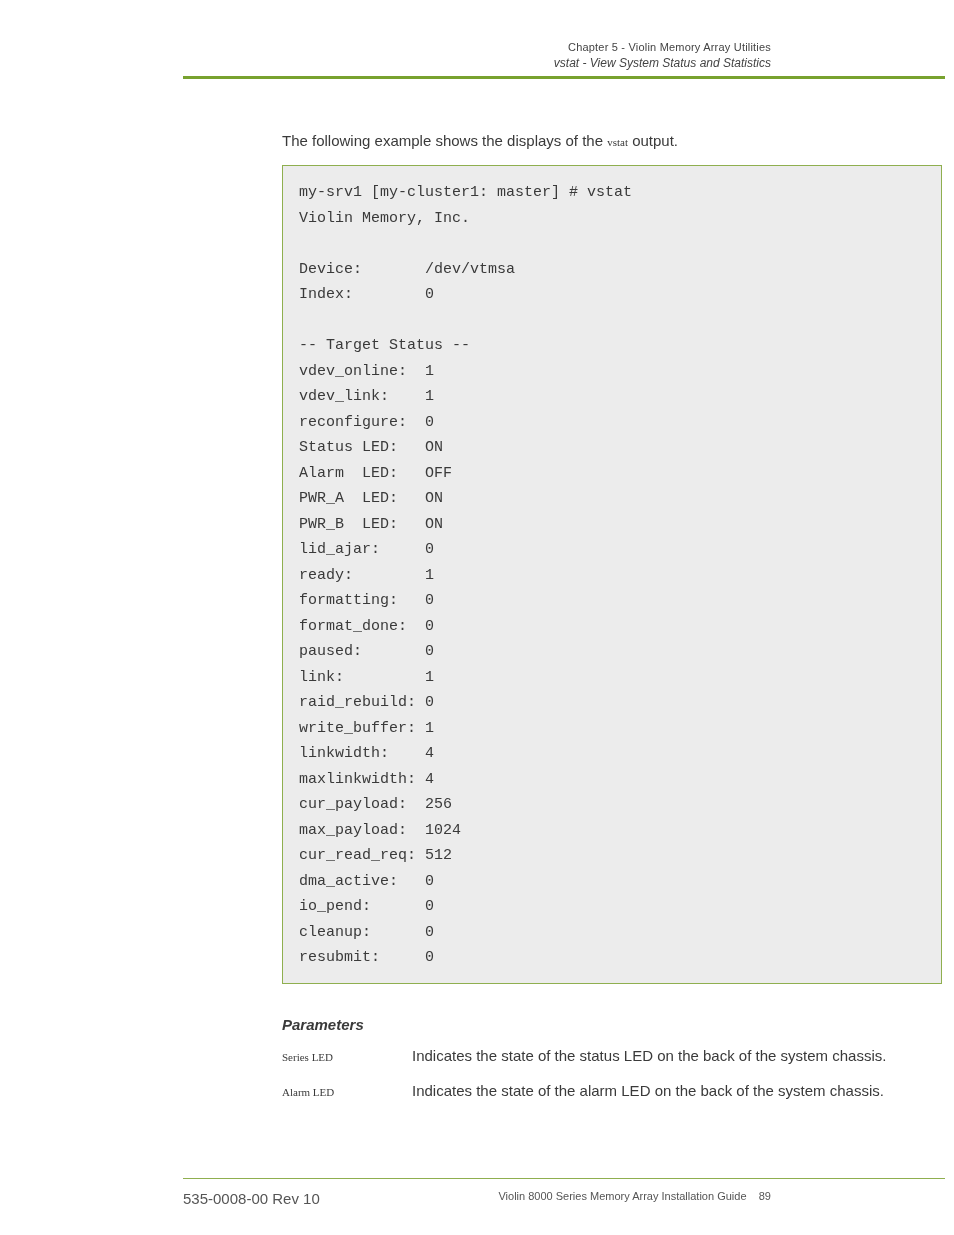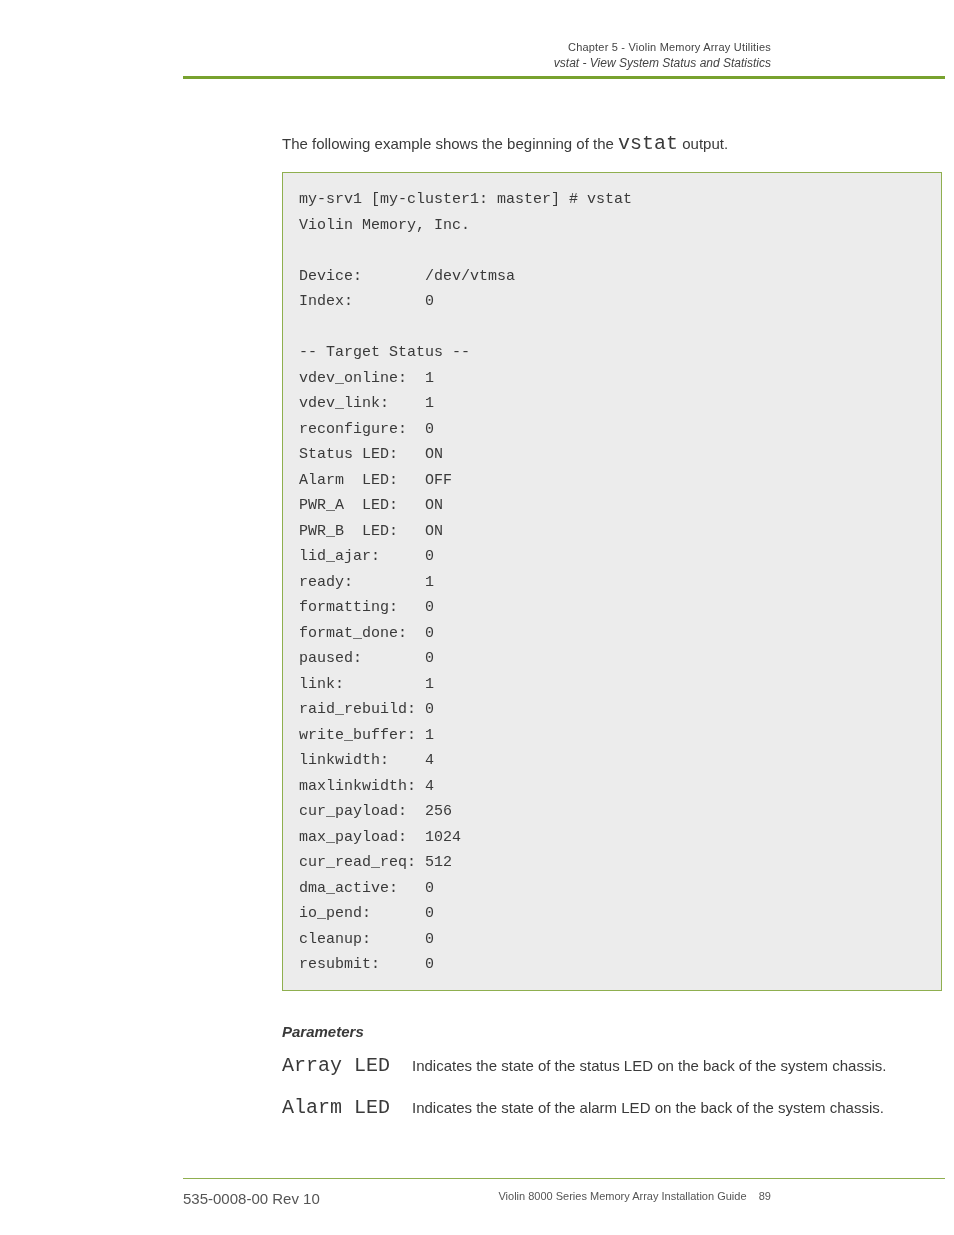--- a/index.html
+++ b/index.html
@@ -54,22 +54,22 @@
     left: 195px;
     width: 660px;
     font-size: 15px;
     line-height: 1.4;
     color: #3a3a3a;
   }
   .body p {
     margin: 0 0 14px 0;
   }
   .mono {
-    font-family: Liberation Mono, monospace;
-    font-size: 20px;
+    font-family: Liberation Serif, serif;
+    font-size: 11px;
   }
   .codebox {
     border: 1px solid #8faf4f;
     background: #ececec;
     padding: 14px 16px 12px 16px;
     font-family: "Courier New", Courier, monospace;
     font-size: 15px;
     line-height: 1.7;
     white-space: pre;
     color: #3a3a3a;
@@ -97,21 +97,21 @@
 </head>
 <body>
 
 <div class="page">
   <div class="chapter-label">Chapter 5 - Violin Memory Array Utilities</div>
   <div class="section-title">vstat - View System Status and Statistics</div>
   <div class="top-rule"></div>
 
   <div class="body">
     <p>
-      <span>The following example shows the beginning of the </span><span class="mono">vstat</span><span> output.</span>
+      <span>The following example shows the displays of the </span><span class="mono">vstat</span><span> output.</span>
     </p>
 
     <div class="codebox">my-srv1 [my-cluster1: master] # vstat
 Violin Memory, Inc.
 
 Device:       /dev/vtmsa
 Index:        0
 
 -- Target Status --
 vdev_online:  1
@@ -136,21 +136,21 @@
 cur_read_req: 512
 dma_active:   0
 io_pend:      0
 cleanup:      0
 resubmit:     0</div>
 
     <p style="font-weight:bold; margin-top:30px; margin-bottom:10px;font-style:italic;">Parameters</p>
 
 
     <p>
-      <span class="mono label-col">Array LED</span><span>Indicates the state of the status LED on the back of the system chassis.</span>
+      <span class="mono label-col">Series LED</span><span>Indicates the state of the status LED on the back of the system chassis.</span>
     </p>
 
     <p>
       <span class="mono label-col">Alarm LED</span><span>Indicates the state of the alarm LED on the back of the system chassis.</span>
     </p>
   </div>
 
   <div class="bottom-rule"></div>
   <div class="footer-left">535-0008-00 Rev 10</div>
   <div class="footer-right">

